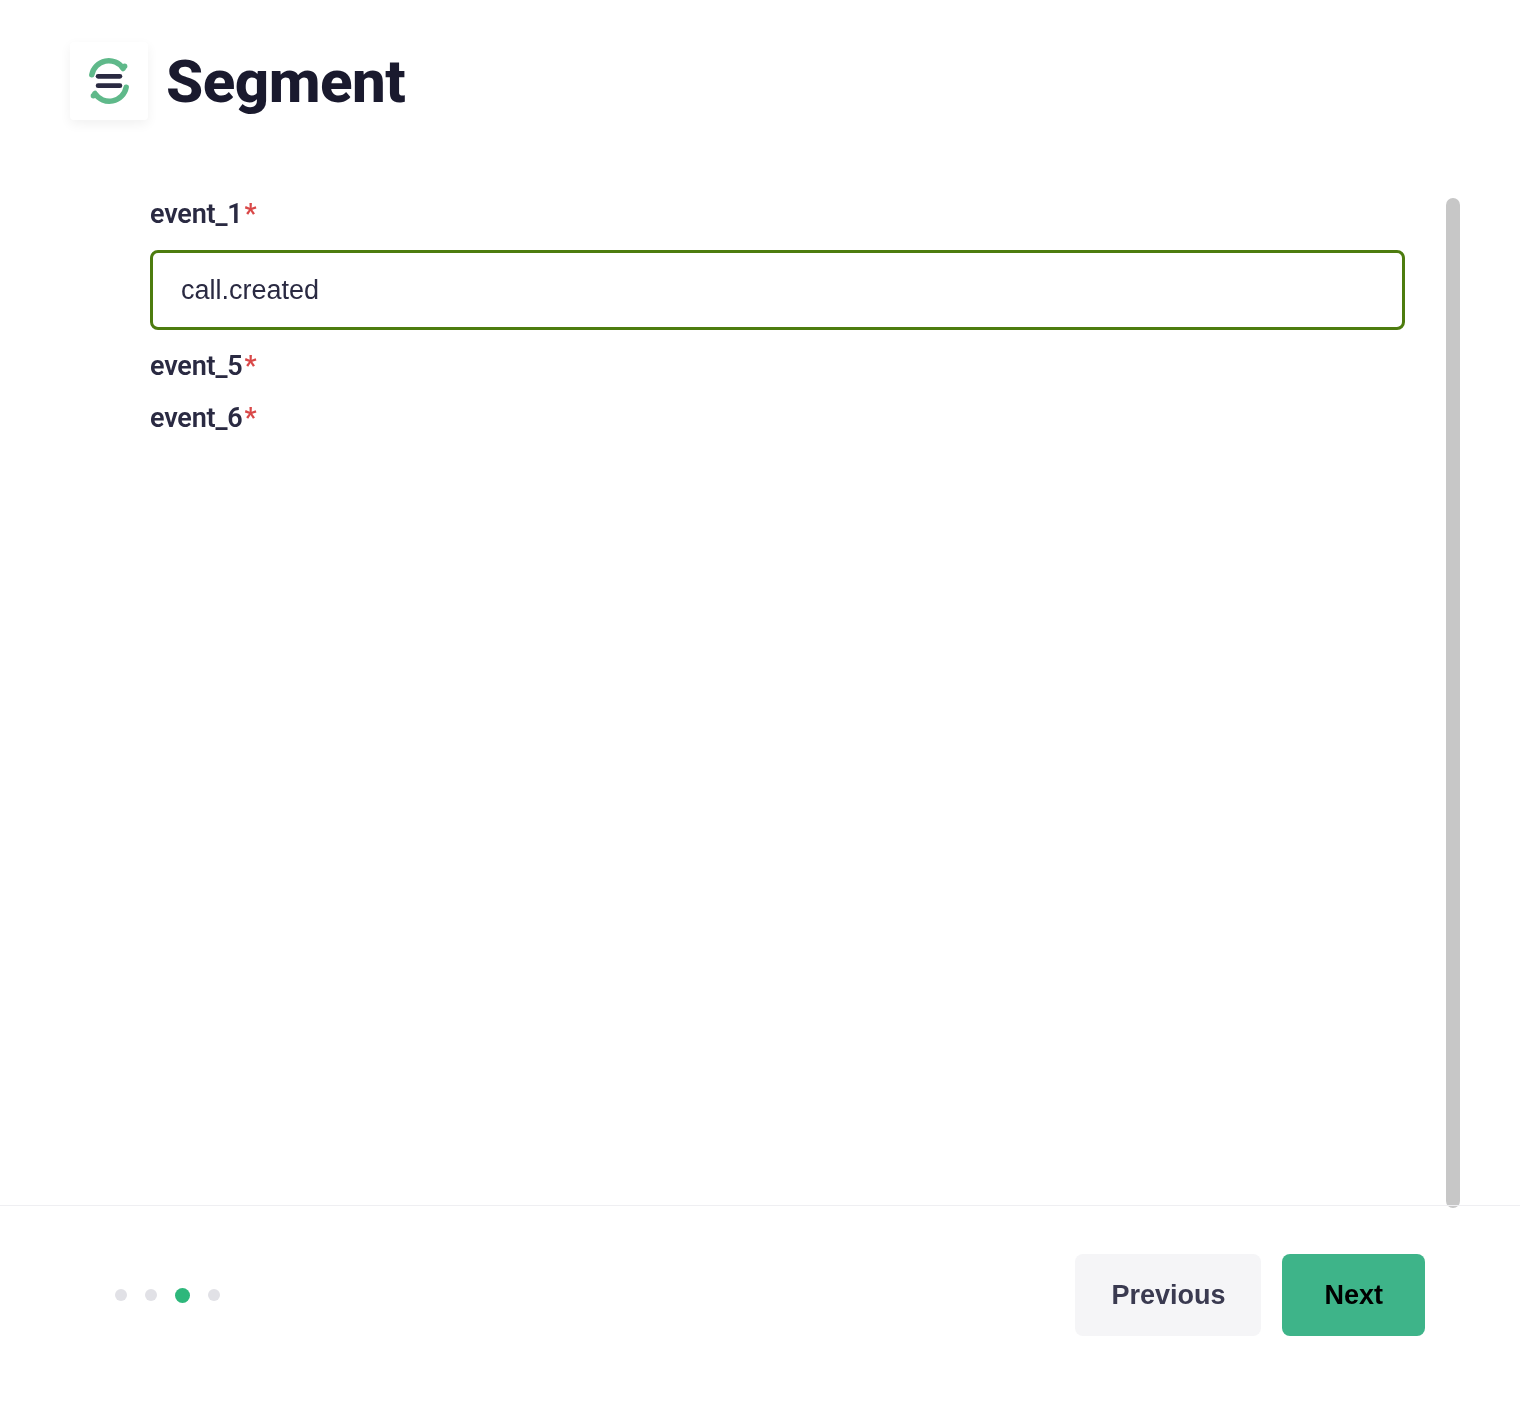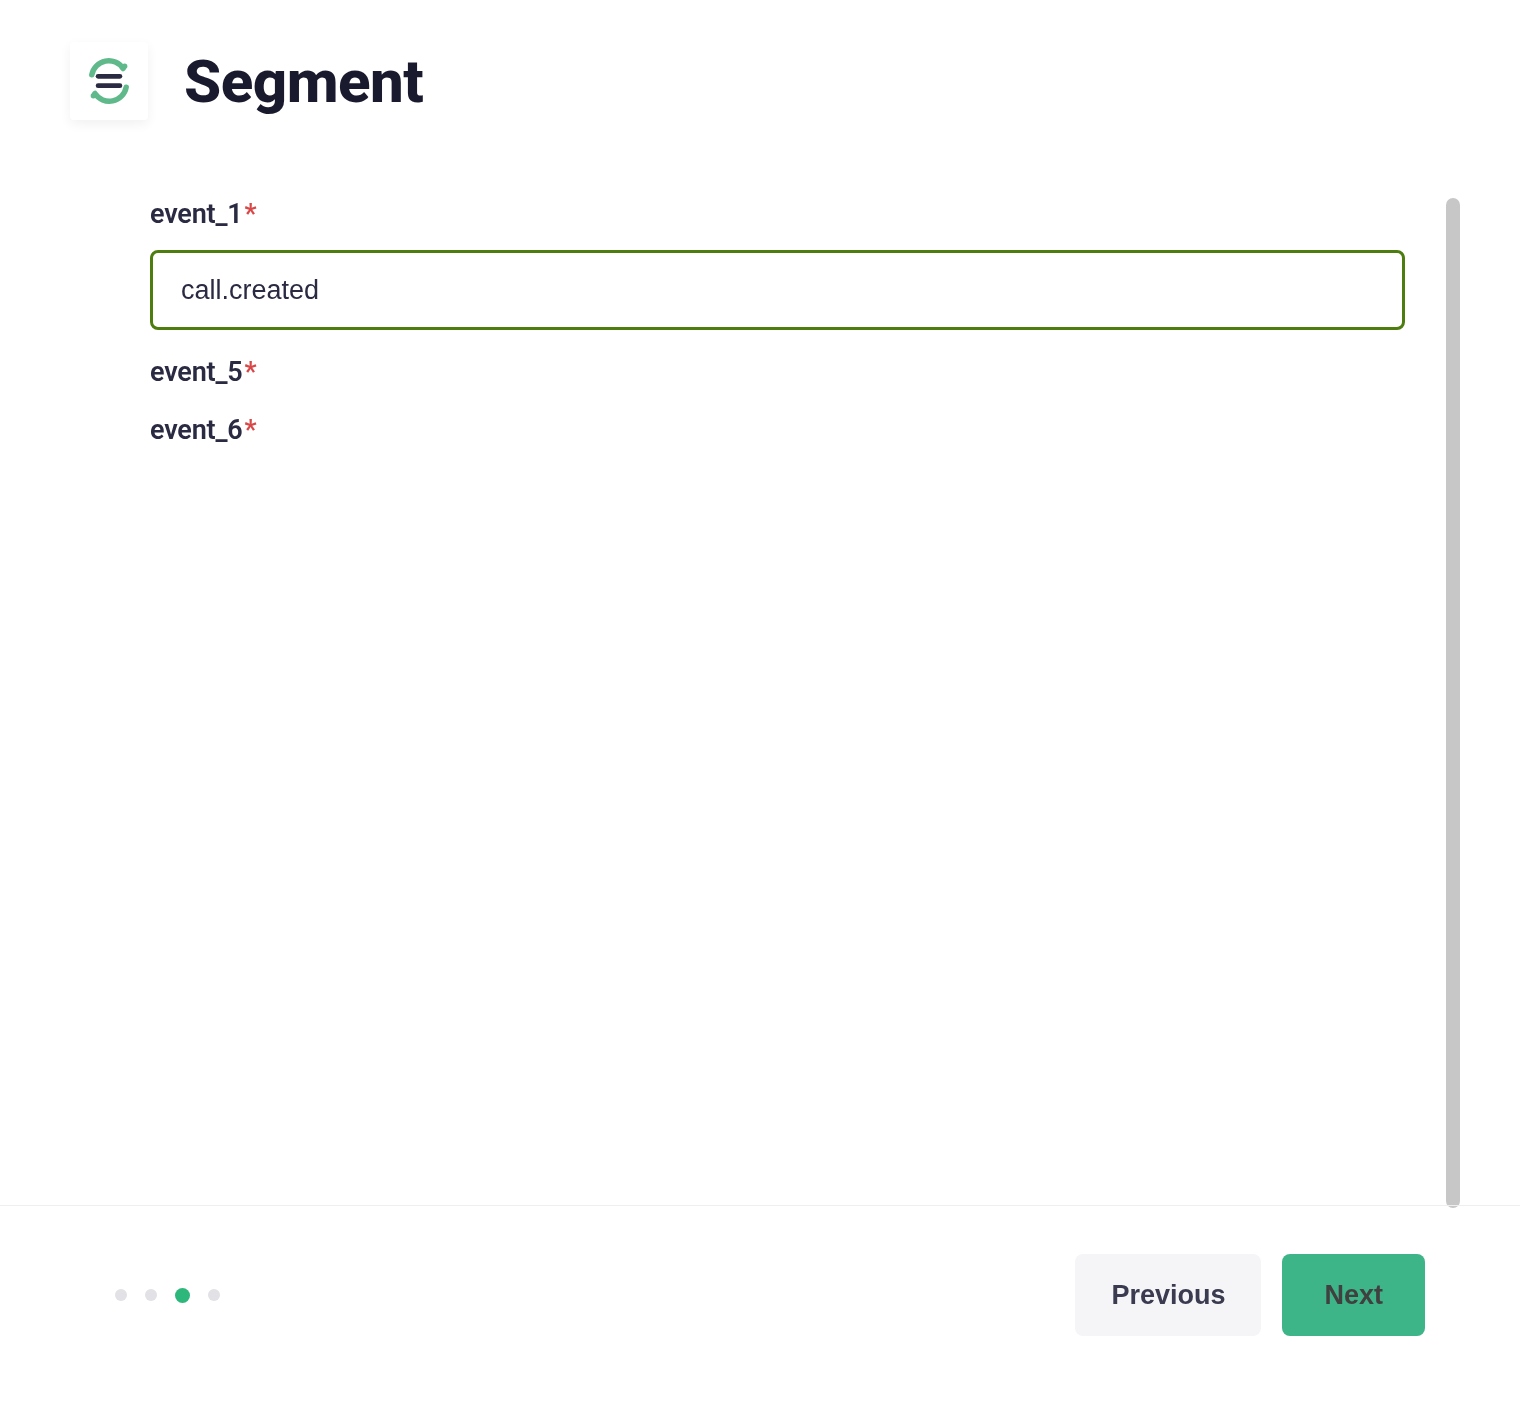--- a/index.html
+++ b/index.html
@@ -16,21 +16,21 @@
     }
     .container {
       width: 1520px;
       padding: 42px 60px 0 60px;
       min-height: 1428px;
       position: relative;
     }
     .header {
       display: flex;
       align-items: center;
-      gap: 36px;
+      gap: 18px;
       margin-bottom: 78px;
       padding-left: 10px;
     }
     .logo-wrapper {
       width: 78px;
       height: 78px;
       background: #ffffff;
       display: flex;
       align-items: center;
       justify-content: center;
@@ -47,21 +47,21 @@
       position: relative;
       padding-left: 90px;
       padding-right: 55px;
       height: 1010px;
       overflow: hidden;
     }
     .form-scroll {
       height: 100%;
     }
     .form-field {
-      margin-bottom: 26px;
+      margin-bottom: 20px;
     }
     .field-label {
       font-size: 27px;
       font-weight: 600;
       color: #2a2a42;
       margin-bottom: 20px;
       letter-spacing: -0.2px;
     }
     .field-label .req {
       color: #d94848;
@@ -134,21 +134,21 @@
       border: none;
       border-radius: 8px;
       cursor: pointer;
     }
     .btn-prev {
       background: #f5f5f7;
       color: #3a3a50;
     }
     .btn-next {
       background: #3eb489;
-      color: #404040;
+      color: #000000;
       padding: 0 42px;
       text-align: center;
     }
   </style>
 </head>
 <body>
 
 <div class="container">
   <div class="header">
     <div class="logo-wrapper">

